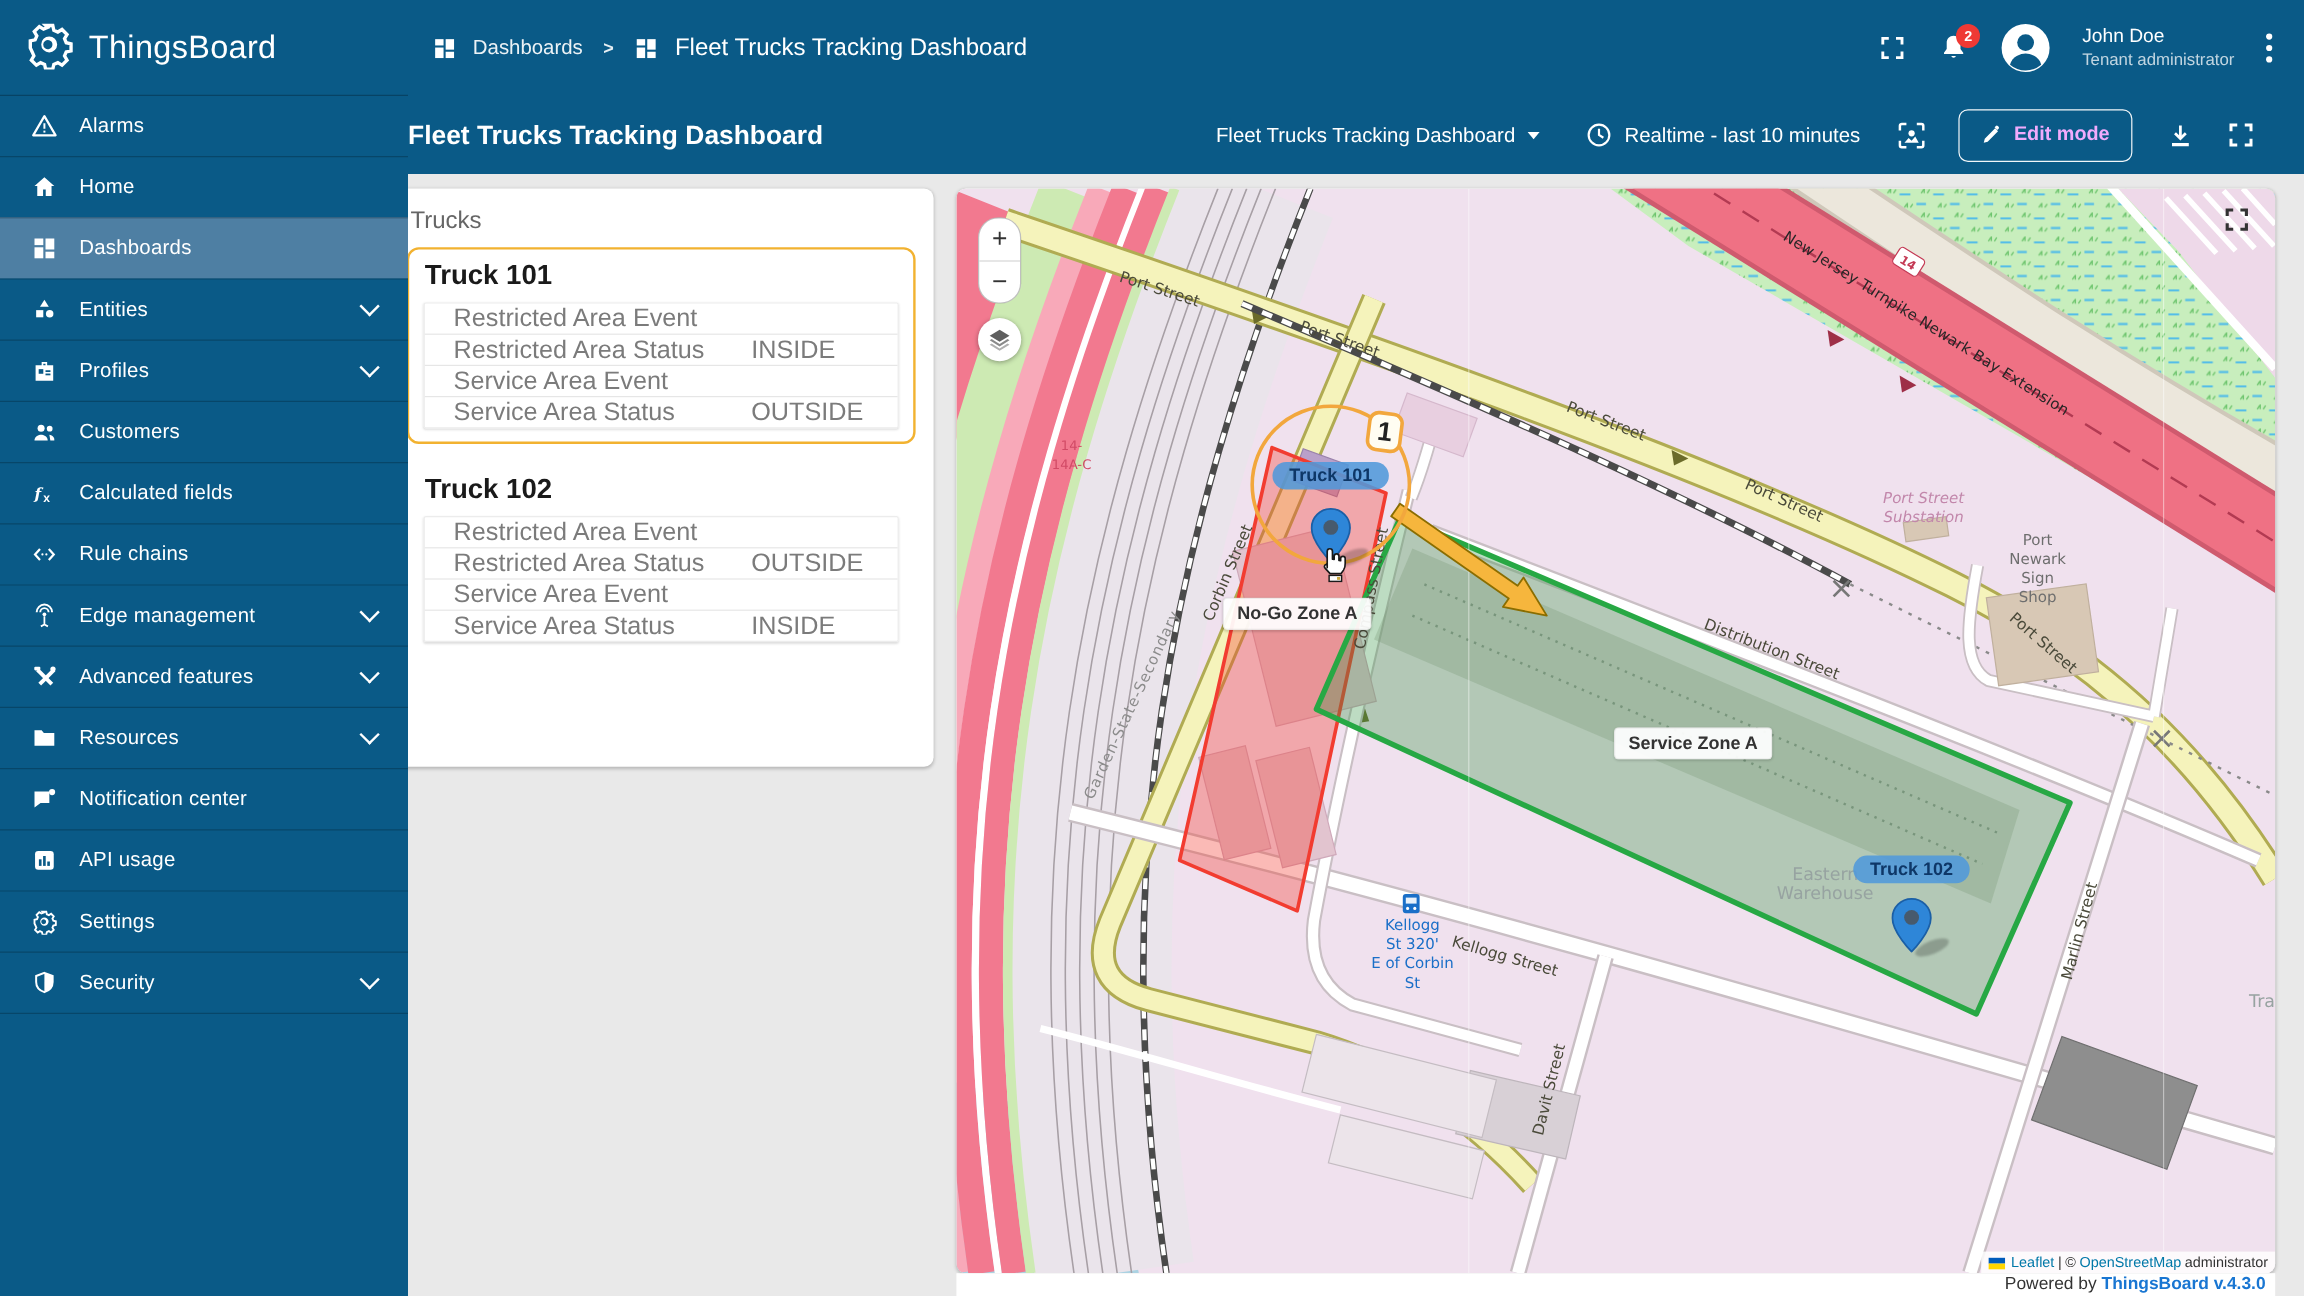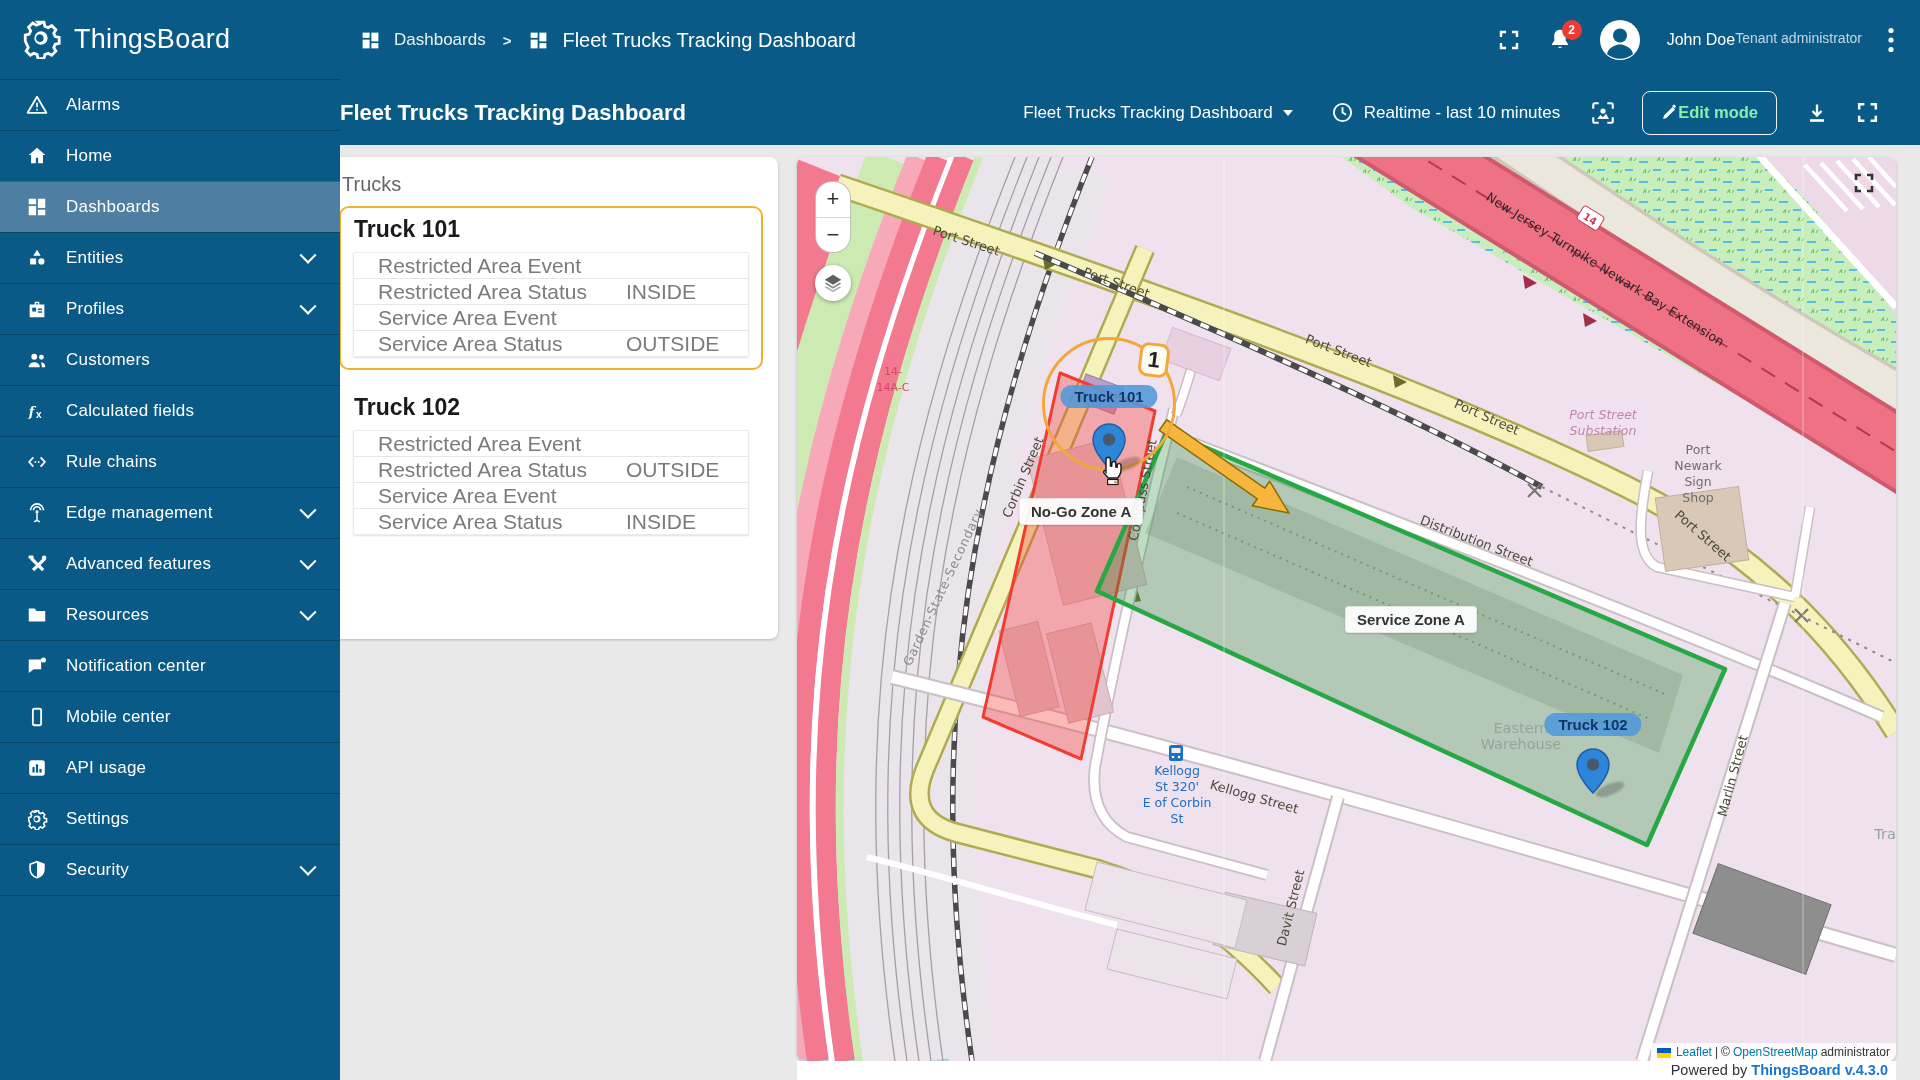--- a/index.html
+++ b/index.html
@@ -21,31 +21,31 @@
   .header{position:absolute;left:313px;top:0;right:0;height:80px;display:flex;align-items:center;color:#fff;}
   .breadcrumb{display:flex;align-items:center;gap:13px;margin-left:47px;}
   .bc-icon svg{width:21px;height:21px;display:block;}
   .bc-section{font-size:17px;color:rgba(255,255,255,.92);cursor:pointer;}
   .bc-sep{font-size:15px;font-weight:700;color:rgba(255,255,255,.9);margin:0 4px;}
   .bc-page{font-size:20px;font-weight:500;}
   .header-right{margin-left:auto;display:flex;align-items:center;gap:26px;margin-right:26px;}
   .hbtn{position:relative;cursor:pointer;display:flex;align-items:center;}
   .hbtn svg{display:block;}
   .badge{position:absolute;top:-7px;right:-9px;min-width:20px;height:20px;border-radius:10px;background:#ef3934;color:#fff;font-size:12px;font-weight:700;display:flex;align-items:center;justify-content:center;padding:0 4px;box-sizing:border-box;}
-  .user-block{display:flex;flex-direction:row;line-height:1.25;}
+  .user-block{display:flex;flex-direction:column;line-height:1.25;}
   .user-name{font-size:16px;}
   .user-role{font-size:14px;color:rgba(255,255,255,.75);}
   
   .toolbar{position:absolute;left:313px;top:80px;right:0;height:65px;background:#0a5a87;display:flex;align-items:center;color:#fff;}
   .tb-title{font-size:22px;font-weight:700;margin-left:27px;margin-right:auto;}
   .tb-select{display:flex;align-items:center;gap:10px;font-size:17px;cursor:pointer;margin-right:38px;}
   .caret{width:0;height:0;border-left:5.5px solid transparent;border-right:5.5px solid transparent;border-top:6.5px solid #fff;}
   .tb-time{display:flex;align-items:center;gap:10px;font-size:17px;cursor:pointer;margin-right:30px;}
   .tb-icon{cursor:pointer;display:flex;margin-right:26px;}
-  .edit-btn{display:flex;align-items:center;height:44px;padding:0 18px;border:1.3px solid rgba(255,255,255,.95);border-radius:8px;background:transparent;color:#86efac;font-size:16.5px;font-weight:600;font-family:inherit;cursor:pointer;margin-right:28px;}
+  .edit-btn{display:flex;align-items:center;gap:10px;height:44px;padding:0 18px;border:1.3px solid rgba(255,255,255,.95);border-radius:8px;background:transparent;color:#f0abfc;font-size:16.5px;font-weight:600;font-family:inherit;cursor:pointer;margin-right:28px;}
   .tb-icon:last-child{margin-right:40px;}
   
   .content{position:absolute;left:313px;top:145px;width:1607px;height:935px;background:#e9e9e9;}
   .trucks-card{position:absolute;left:11px;top:12px;width:454px;height:482px;background:#fff;border-radius:8px;box-shadow:0 1px 3px rgba(0,0,0,.22);box-sizing:border-box;padding:14px 15px;}
   .widget-title{font-size:20px;color:#666;margin:2px 2px 10px 3px;}
   .truck-panel{border:2.5px solid transparent;border-radius:10px;padding:6px 5px 11px 5px;margin-bottom:14px;cursor:pointer;}
   .truck-panel.selected{border-color:#f2b230;}
   .truck-name{font-size:23px;font-weight:700;color:#1a1a1a;margin:2px 0 9px 8px;}
   .truck-table{position:relative;margin:0 7px;border:1px solid #ececec;border-radius:2px;box-shadow:0 1px 2px rgba(0,0,0,.13);}
   .truck-row{position:relative;height:25px;line-height:25px;border-top:1px solid #e6e6e6;font-size:21px;color:#7b7b7b;}
@@ -229,29 +229,20 @@
             <svg viewBox="0 0 24 24" fill="currentColor">
               <path d="M3 5h13.5v10.5H8.5L3 19.5Z"></path>
               <circle cx="19" cy="5.5" r="2.8"></circle>
             </svg>
           </span>
     <span class="side-label">Notification center</span>
 
   </div>
         <div class="side-item">
     <span class="side-icon" style="color: rgb(255, 255, 255);">
-            <svg viewBox="0 0 24 24" fill="none" stroke="currentColor" stroke-width="2">
-              <rect x="7.5" y="3" width="9" height="18" rx="1.8"></rect>
-            </svg>
-          </span>
-    <span class="side-label">Mobile center</span>
-
-  </div>
-        <div class="side-item">
-    <span class="side-icon" style="color: rgb(255, 255, 255);">
             <svg viewBox="0 0 24 24">
               <rect x="3.5" y="3.5" width="17" height="17" rx="3" fill="currentColor"></rect>
               <rect x="7" y="11" width="2.4" height="6" fill="#0a5a87"></rect>
               <rect x="10.8" y="8" width="2.4" height="9" fill="#0a5a87"></rect>
               <rect x="14.6" y="13" width="2.4" height="4" fill="#0a5a87"></rect>
             </svg>
           </span>
     <span class="side-label">API usage</span>
 
   </div>

